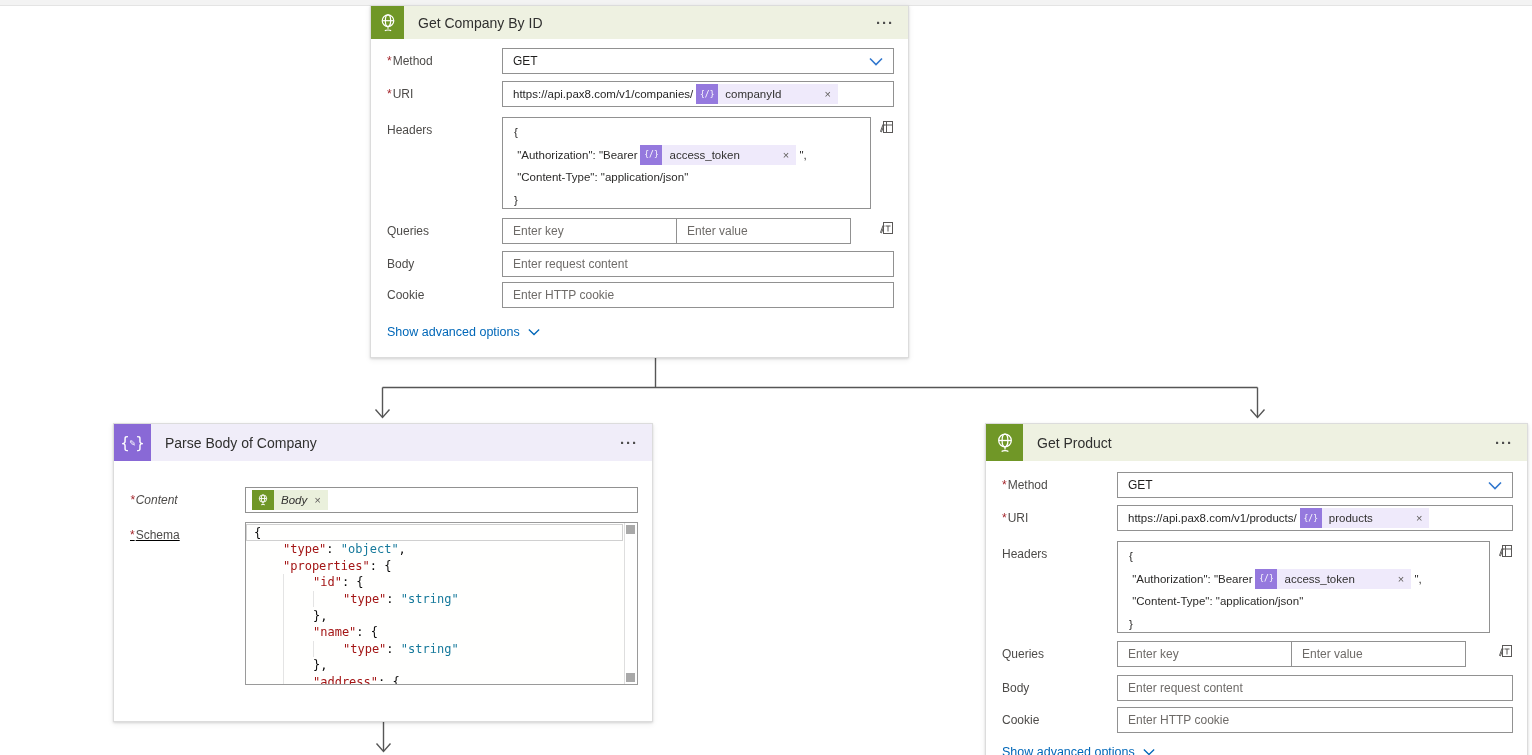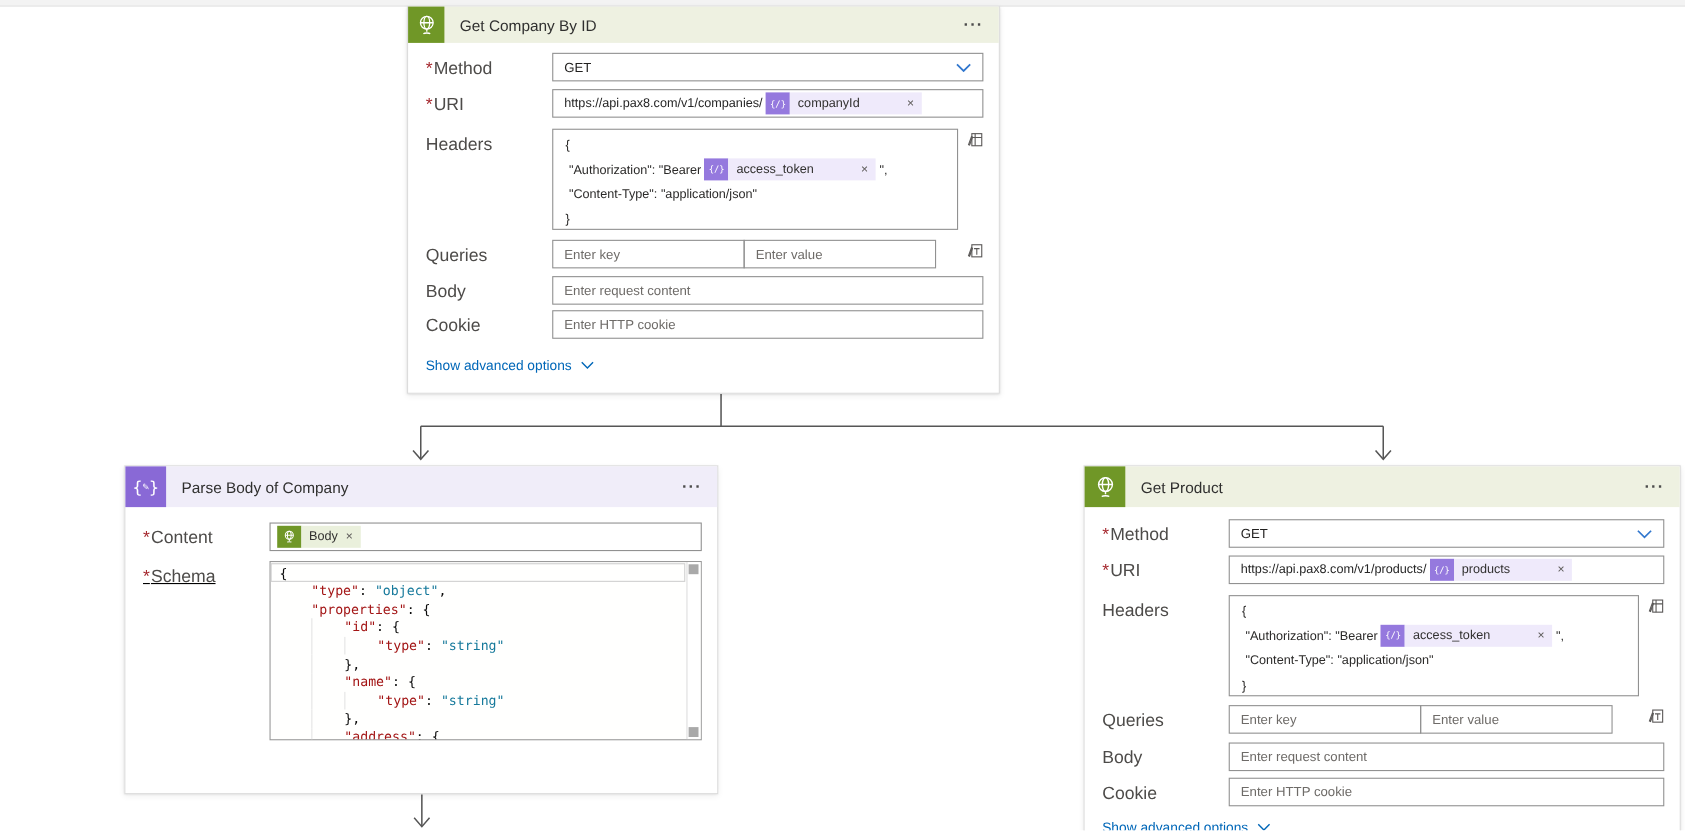--- a/index.html
+++ b/index.html
@@ -16,21 +16,21 @@
   .card-header { display:flex; align-items:center; cursor:pointer; }
   .hdr-http { background:#eef1e1; }
   .hdr-parse { background:#f0edf9; }
   .icon-tile { flex:none; display:flex; align-items:center; justify-content:center; color:#fff; }
   .tile-http { background:#709727; }
   .tile-parse { background:#8969d6; font-family:"DejaVu Sans Mono", monospace; }
   .card-title { margin-left:14px; font-size:14px; color:#30302f; }
   .ellipsis { margin-left:auto; margin-right:14px; color:#4c4c4c; font-size:15px; font-weight:bold; letter-spacing:1px; cursor:pointer; line-height:1; }
 
   .fieldrow { display:flex; align-items:flex-start; padding:0 14px 0 16px; }
-  .fieldlabel { width:115px; flex:none; font-size:16px; color:#4d4b49; padding-top:6px; }
+  .fieldlabel { width:115px; flex:none; font-size:12px; color:#4d4b49; padding-top:6px; }
   .req { color:#a4262c; margin-right:1px; }
   .fieldctrl { flex:1; display:flex; align-items:flex-start; min-width:0;justify-content:flex-end; }
 
   .selectbox { flex:1; height:26px; border:1px solid #919191; display:flex; align-items:center;
                padding:0 10px; font-size:12px; color:#201f1e; background:#fff; cursor:pointer; }
   .selectbox .chev { margin-left:auto; display:flex; }
 
   .inputbox { flex:1; height:26px; border:1px solid #919191; display:flex; align-items:center;
               padding:0 10px; font-size:11.5px; color:#262626; background:#fff; }
 
@@ -215,21 +215,21 @@
     <div class="card-header hdr-parse" style="height:37px;">
       <div class="icon-tile tile-parse" style="width:37px;height:37px;">
         <span style="font-size:15px;">{</span>
           <span style="font-size:10px;">✎</span>
           <span style="font-size:15px;">}</span>
       </div>
       <span class="card-title">Parse Body of Company</span>
       <span class="ellipsis">···</span>
     </div>
 
-    <div class="fieldrow" style="margin-top:14px;">
+    <div class="fieldrow" style="margin-top:26px;font-style:italic;">
       <div class="fieldlabel"><span class="req">*</span><span>Content</span></div>
       <div class="fieldctrl">
         <div class="inputbox">
           <span class="tok" style="margin-left:-4px;">
             <span class="tok-ico tok-ico-http">
               <svg width="14" height="14" viewBox="0 0 24 24" fill="none" stroke="#fff" stroke-width="1.6">
                 <circle cx="12" cy="9.5" r="6.3"></circle>
                   <ellipse cx="12" cy="9.5" rx="2.9" ry="6.3"></ellipse>
                 <path d="M5.7 9.5h12.6"></path>
                   <path d="M12 15.8v2.6"></path>

